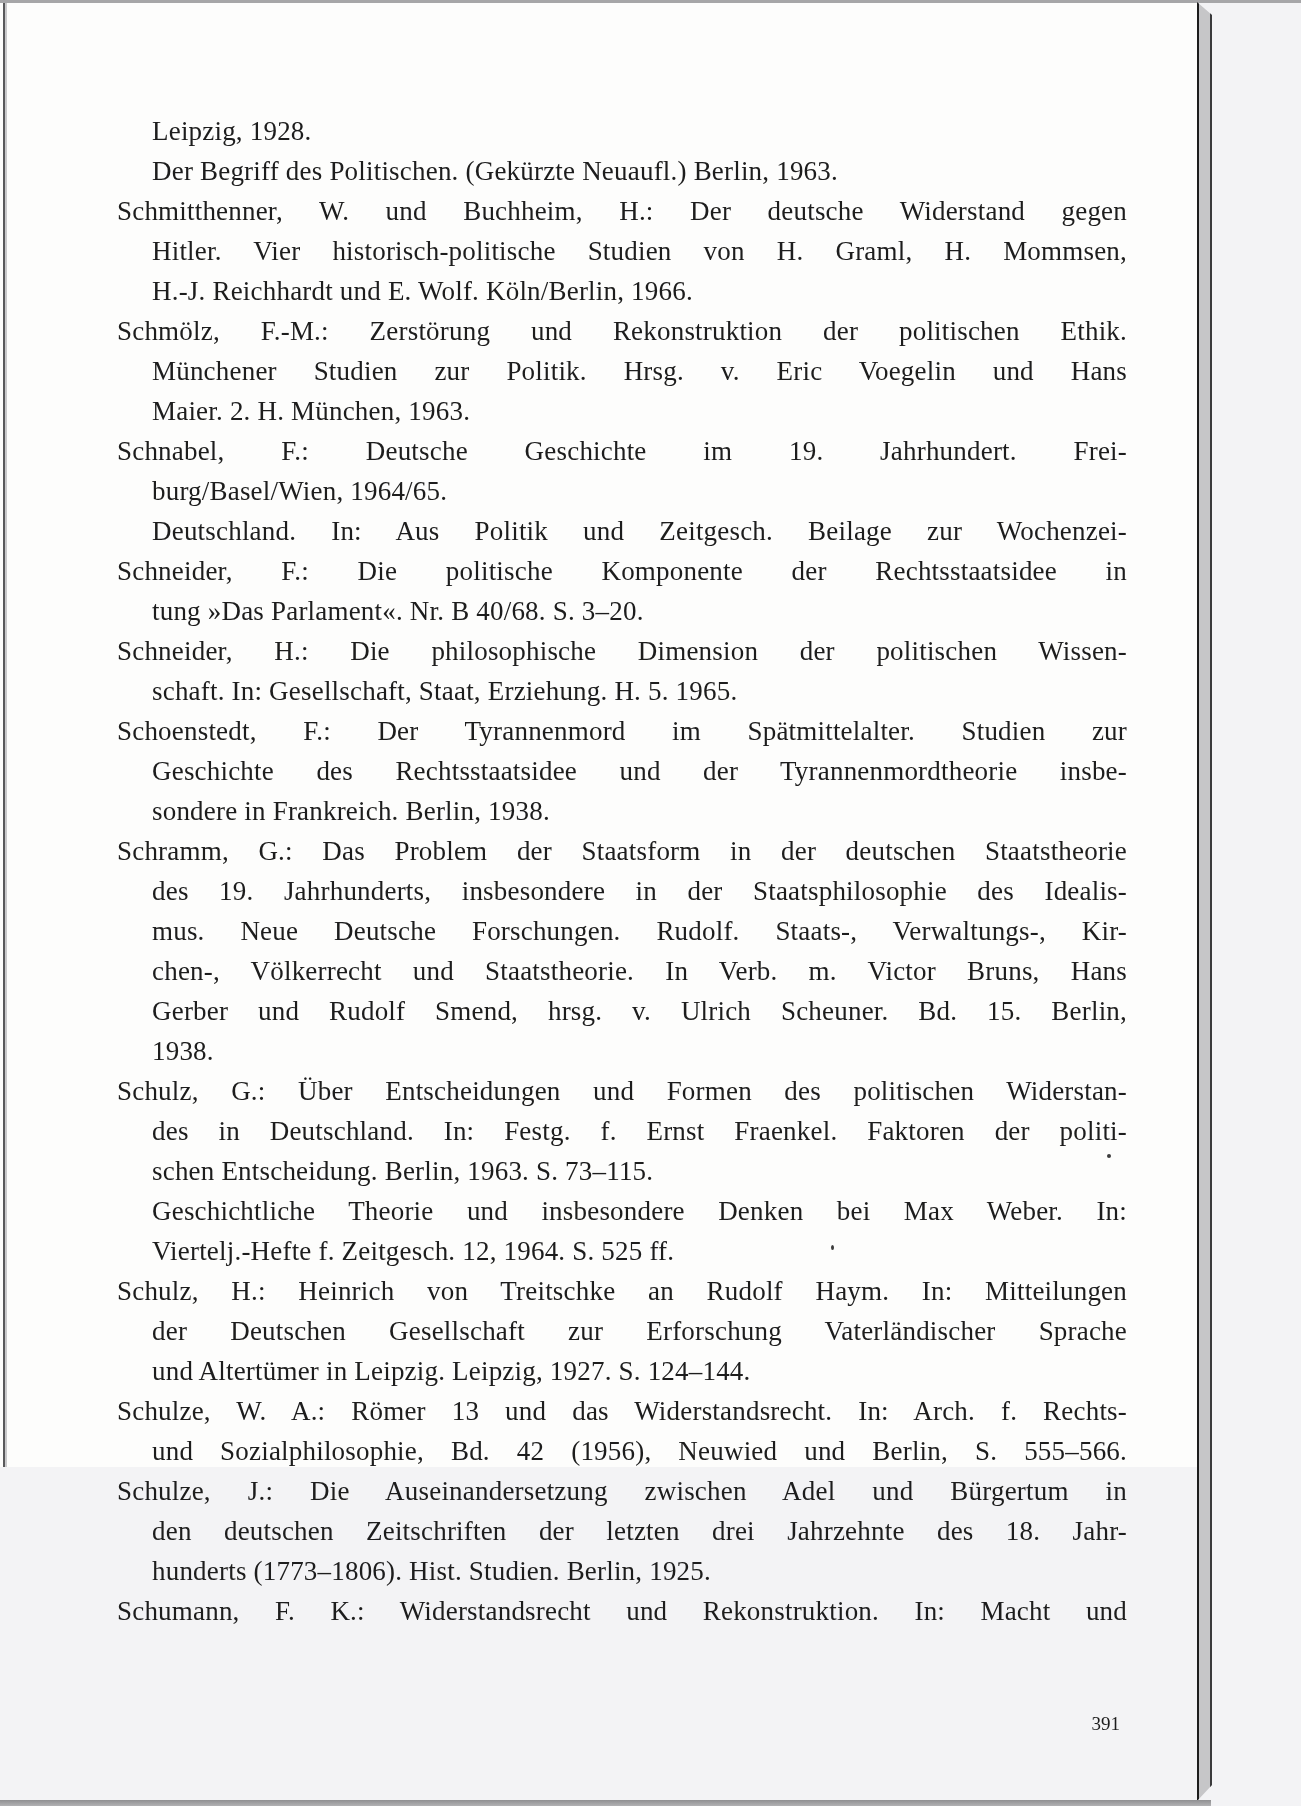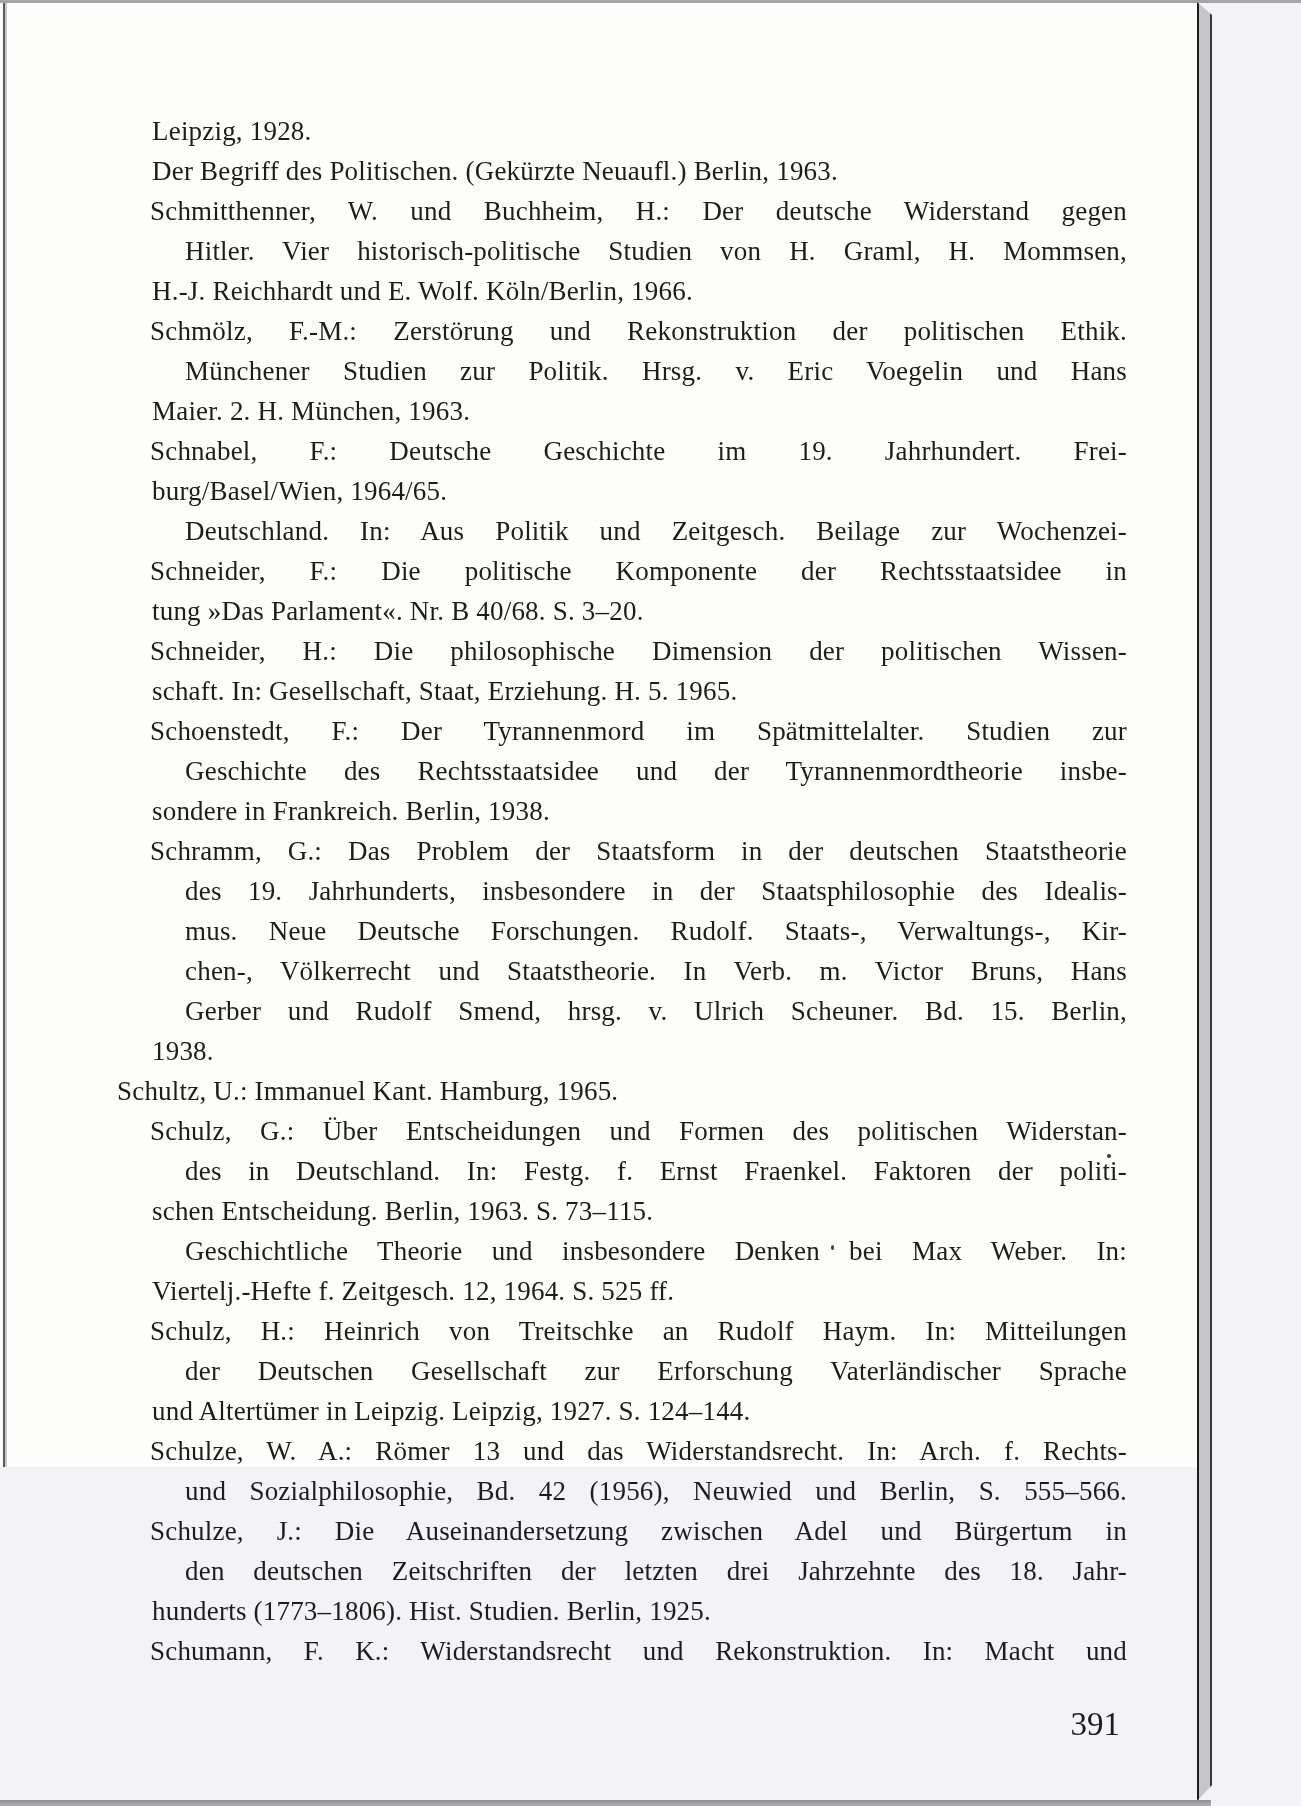--- a/index.html
+++ b/index.html
@@ -67,29 +67,29 @@
     position: absolute;
     left: 117px;
     top: 108px;
     width: 1010px;
     font-size: 27px;
     line-height: 40px;
     letter-spacing: 0.2px;
   }
   .line { min-height: 40px; }
   .line.indent { padding-left: 35px; }
-  .line.justify { text-align: justify; text-align-last: justify; margin-left: 33px; }
+  .line.justify { text-align: justify; text-align-last: justify; }
 
   .page-number {
     position: absolute;
     left: 117px;
     top: 1706px;
     width: 1003px;
     text-align: right;
-    font-size: 33px;
+    font-size: 19px;
     line-height: 30px;
   }
 
   
   .speck { position: absolute; background: #3c3c3c; border-radius: 50%; }
   .speck.s1 { left: 1107px; top: 1151px; width: 4px; height: 4px; }
   .speck.s2 { left: 831px;  top: 1242px; width: 3px; height: 5px; }
 </style>
 </head>
 <body>
@@ -118,21 +118,20 @@
         <div class="line indent">schaft. In: Gesellschaft, Staat, Erziehung. H. 5. 1965.</div>
         <div class="line justify">Schoenstedt, F.: Der Tyrannenmord im Spätmittelalter. Studien zur</div>
         <div class="line indent justify">Geschichte des Rechtsstaatsidee und der Tyrannenmordtheorie insbe-</div>
         <div class="line indent">sondere in Frankreich. Berlin, 1938.</div>
         <div class="line justify">Schramm, G.: Das Problem der Staatsform in der deutschen Staatstheorie</div>
         <div class="line indent justify">des 19. Jahrhunderts, insbesondere in der Staatsphilosophie des Idealis-</div>
         <div class="line indent justify">mus. Neue Deutsche Forschungen. Rudolf. Staats-, Verwaltungs-, Kir-</div>
         <div class="line indent justify">chen-, Völkerrecht und Staatstheorie. In Verb. m. Victor Bruns, Hans</div>
         <div class="line indent justify">Gerber und Rudolf Smend, hrsg. v. Ulrich Scheuner. Bd. 15. Berlin,</div>
         <div class="line indent">1938.</div>
-        <div class="line">Schultz, U.: Immanuel Kant. Hamburg, 1965.</div>
         <div class="line justify">Schulz, G.: Über Entscheidungen und Formen des politischen Widerstan-</div>
         <div class="line indent justify">des in Deutschland. In: Festg. f. Ernst Fraenkel. Faktoren der politi-</div>
         <div class="line indent">schen Entscheidung. Berlin, 1963. S. 73–115.</div>
         <div class="line indent justify">Geschichtliche Theorie und insbesondere Denken bei Max Weber. In:</div>
         <div class="line indent">Viertelj.-Hefte f. Zeitgesch. 12, 1964. S. 525 ff.</div>
         <div class="line justify">Schulz, H.: Heinrich von Treitschke an Rudolf Haym. In: Mitteilungen</div>
         <div class="line indent justify">der Deutschen Gesellschaft zur Erforschung Vaterländischer Sprache</div>
         <div class="line indent">und Altertümer in Leipzig. Leipzig, 1927. S. 124–144.</div>
         <div class="line justify">Schulze, W. A.: Römer 13 und das Widerstandsrecht. In: Arch. f. Rechts-</div>
         <div class="line indent justify">und Sozialphilosophie, Bd. 42 (1956), Neuwied und Berlin, S. 555–566.</div>

